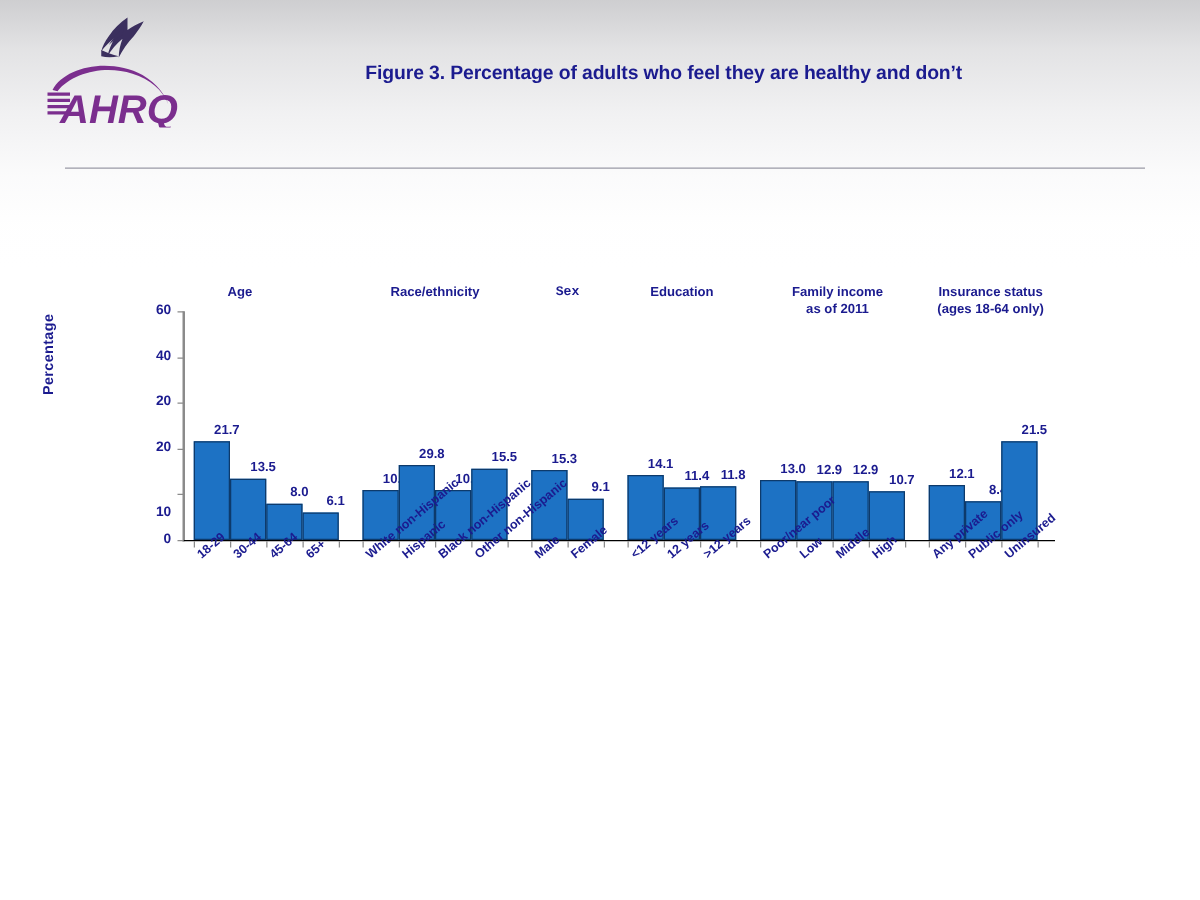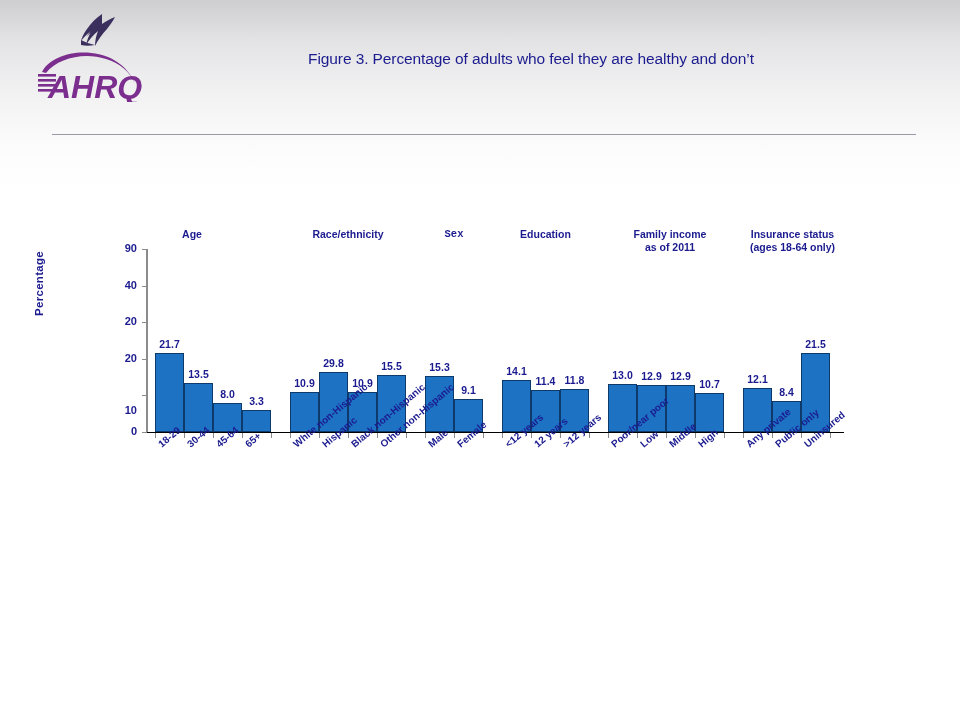--- a/index.html
+++ b/index.html
@@ -55,21 +55,21 @@
   }
 
   #figure-title {
     position: absolute;
     left: 186px;
     top: 48px;
     width: 690px;
     text-align: center;
     color: #1B1B8F;
     font-size: 15.5px;
-    font-weight: normal;
+    font-weight: bold;
     line-height: 22px;
     letter-spacing: -0.1px;
   }
 
   #header-rule {
     position: absolute;
     left: 52px;
     top: 134px;
     width: 864px;
     height: 1px;
@@ -151,20 +151,21 @@
     border: 1px solid #0d3a6b;
     box-sizing: border-box;
   }
   .bar-value {
     position: absolute;
     color: #1B1B8F;
     font-size: 10.5px;
     font-weight: bold;
     text-align: center;
     white-space: nowrap;
+    margin-left: 12px;
   }
   .cat-label {
     position: absolute;
     color: #1B1B8F;
     font-size: 10px;
     font-weight: bold;
     white-space: nowrap;
     transform: rotate(-40deg);
     transform-origin: left top;
   }
@@ -227,32 +228,32 @@
         <div class="y-tick-label" style="left: 109px; top: 425px;">0</div>
         <div class="y-tick-mark" style="left: 142px; top: 432px;"></div>
         <div class="y-tick-label" style="left: 109px; top: 404px; text-align: right;">10</div>
         <div class="y-tick-mark" style="left: 142px; top: 395.4px;"></div>
         <div class="y-tick-label" style="left: 109px; top: 351.8px;">20</div>
         <div class="y-tick-mark" style="left: 142px; top: 358.8px;"></div>
         <div class="y-tick-label" style="left: 109px; top: 315.2px;">20</div>
         <div class="y-tick-mark" style="left: 142px; top: 322.2px;"></div>
         <div class="y-tick-label" style="left: 109px; top: 278.6px;">40</div>
         <div class="y-tick-mark" style="left: 142px; top: 285.6px;"></div>
-        <div class="y-tick-label" style="left: 109px; top: 242px;">90</div>
+        <div class="y-tick-label" style="left: 109px; top: 242px;">60</div>
         <div class="y-tick-mark" style="left: 142px; top: 249px;"></div>
       </div>
     <div id="bars-layer">
         <div class="bar" style="left: 155px; top: 352.578px; width: 29px; height: 79.422px; background: rgb(29, 114, 196); border-color: rgb(13, 58, 107);"></div>
         <div class="bar-value" style="left: 153.5px; top: 337.578px; width: 32px;">21.7</div>
         <div class="bar" style="left: 184px; top: 382.59px; width: 29px; height: 49.41px; background: rgb(29, 114, 196); border-color: rgb(13, 58, 107);"></div>
         <div class="bar-value" style="left: 182.5px; top: 367.59px; width: 32px;">13.5</div>
         <div class="bar" style="left: 213px; top: 402.72px; width: 29px; height: 29.28px; background: rgb(29, 114, 196); border-color: rgb(13, 58, 107);"></div>
         <div class="bar-value" style="left: 211.5px; top: 387.72px; width: 32px;">8.0</div>
         <div class="bar" style="left: 242px; top: 409.674px; width: 29px; height: 22.326px; background: rgb(29, 114, 196); border-color: rgb(13, 58, 107);"></div>
-        <div class="bar-value" style="left: 240.5px; top: 394.674px; width: 32px;">3.3</div>
+        <div class="bar-value" style="left: 240.5px; top: 394.674px; width: 32px;">6.1</div>
         <div class="bar" style="left: 290px; top: 392.106px; width: 29px; height: 39.894px; background: rgb(29, 114, 196); border-color: rgb(13, 58, 107);"></div>
         <div class="bar-value" style="left: 288.5px; top: 377.106px; width: 32px;">10.9</div>
         <div class="bar" style="left: 319px; top: 371.61px; width: 29px; height: 60.39px; background: rgb(29, 114, 196); border-color: rgb(13, 58, 107);"></div>
         <div class="bar-value" style="left: 317.5px; top: 356.61px; width: 32px;">29.8</div>
         <div class="bar" style="left: 348px; top: 392.106px; width: 29px; height: 39.894px; background: rgb(29, 114, 196); border-color: rgb(13, 58, 107);"></div>
         <div class="bar-value" style="left: 346.5px; top: 377.106px; width: 32px;">10.9</div>
         <div class="bar" style="left: 377px; top: 375.27px; width: 29px; height: 56.73px; background: rgb(29, 114, 196); border-color: rgb(13, 58, 107);"></div>
         <div class="bar-value" style="left: 375.5px; top: 360.27px; width: 32px;">15.5</div>
         <div class="bar" style="left: 425px; top: 376.002px; width: 29px; height: 55.998px; background: rgb(29, 114, 196); border-color: rgb(13, 58, 107);"></div>
         <div class="bar-value" style="left: 423.5px; top: 361.002px; width: 32px;">15.3</div>

